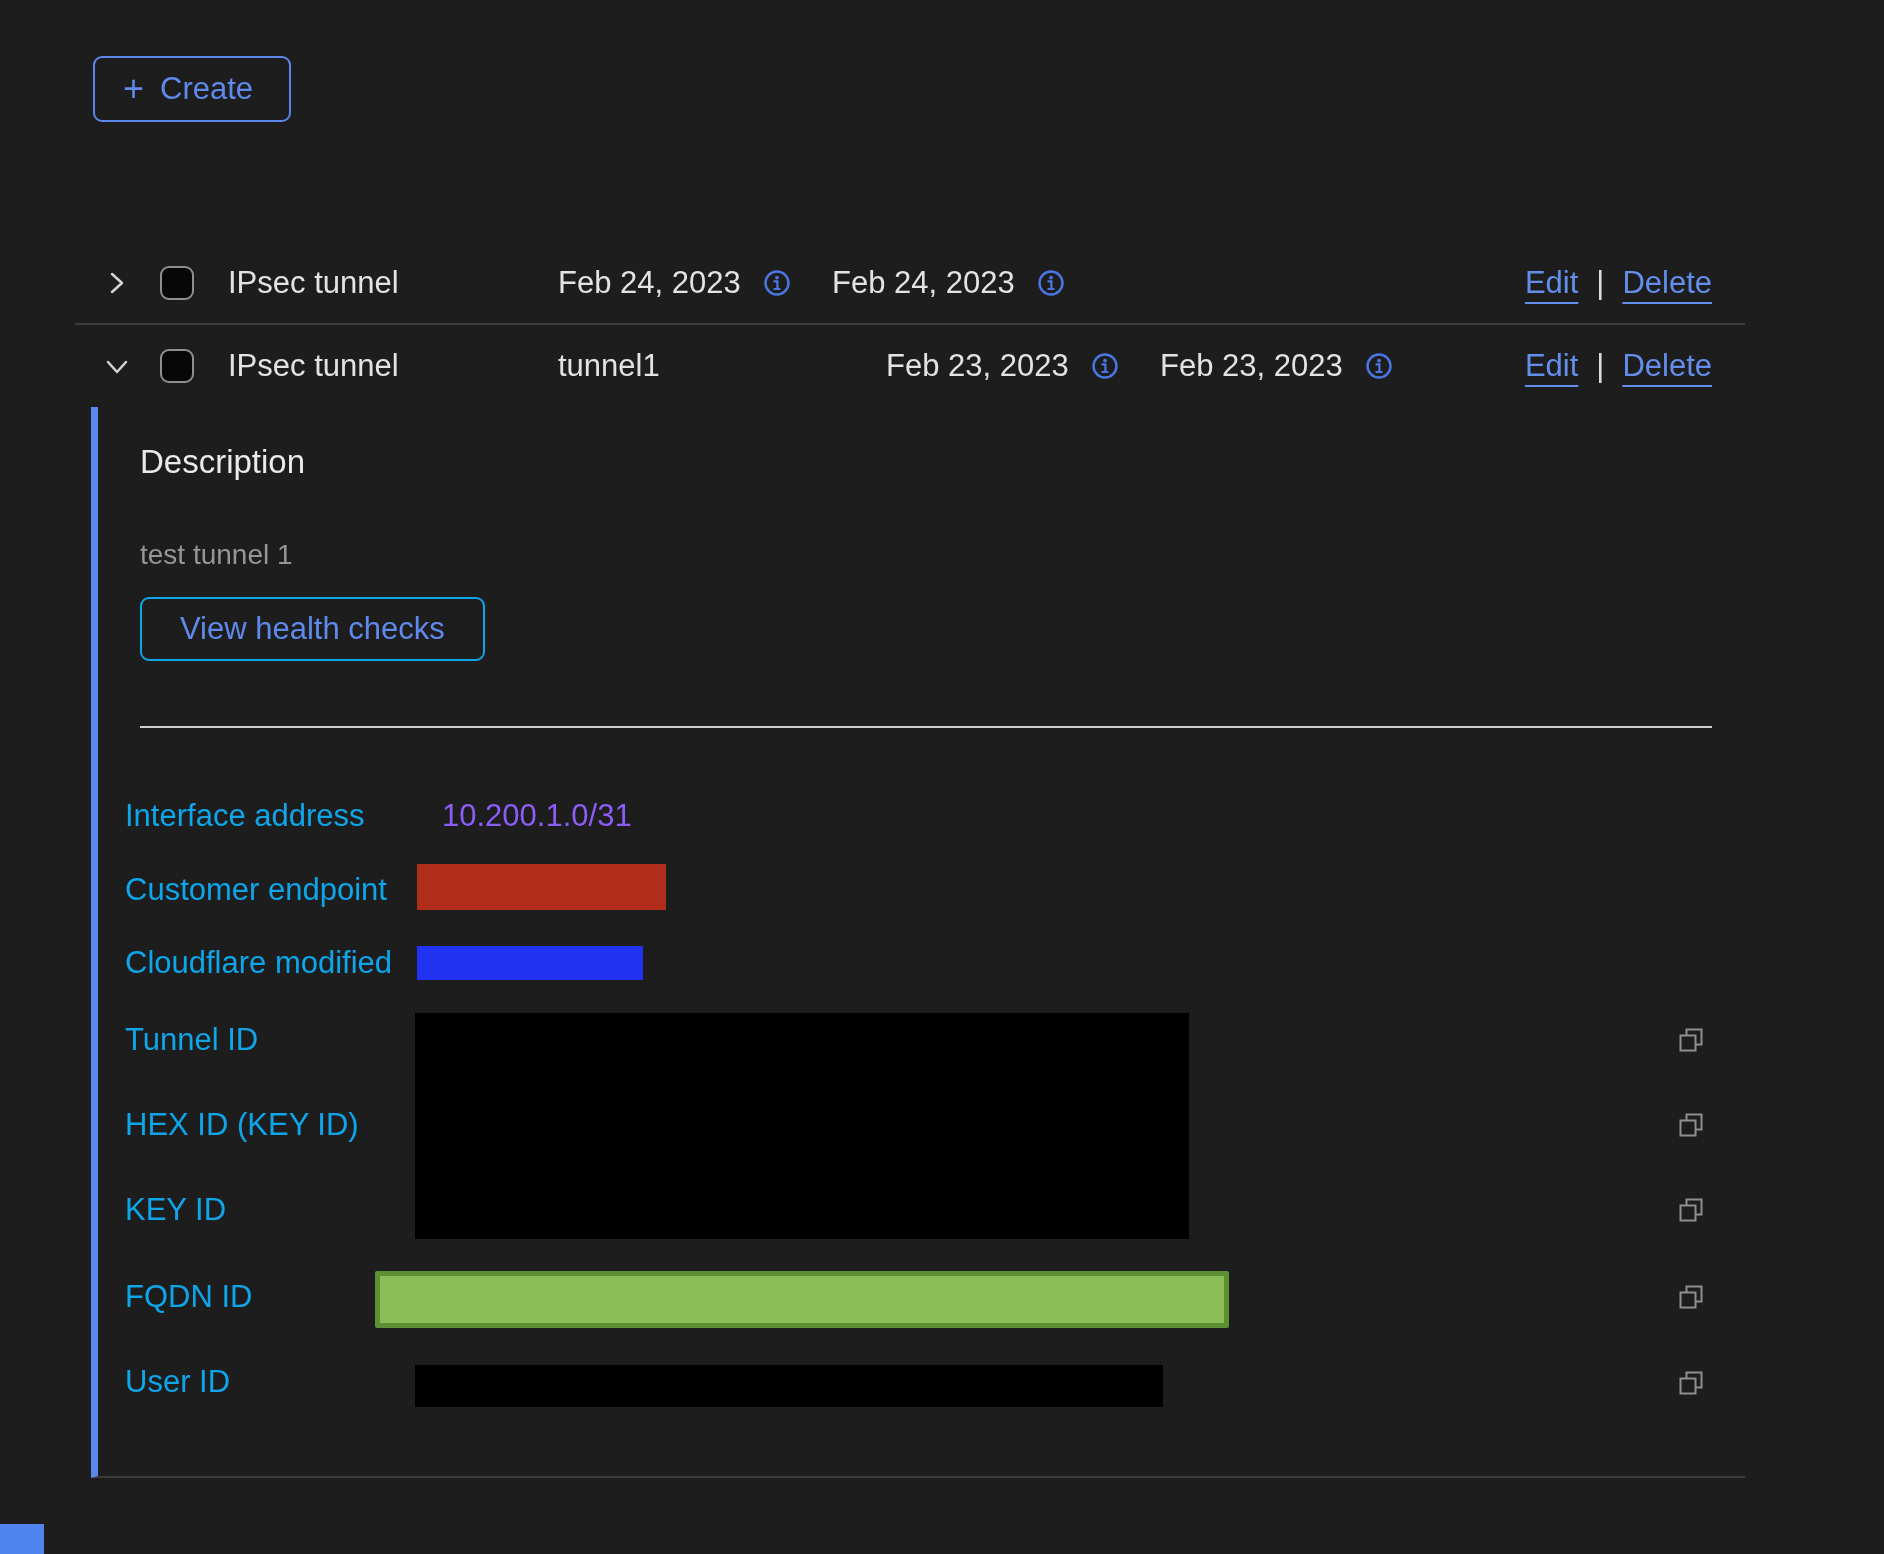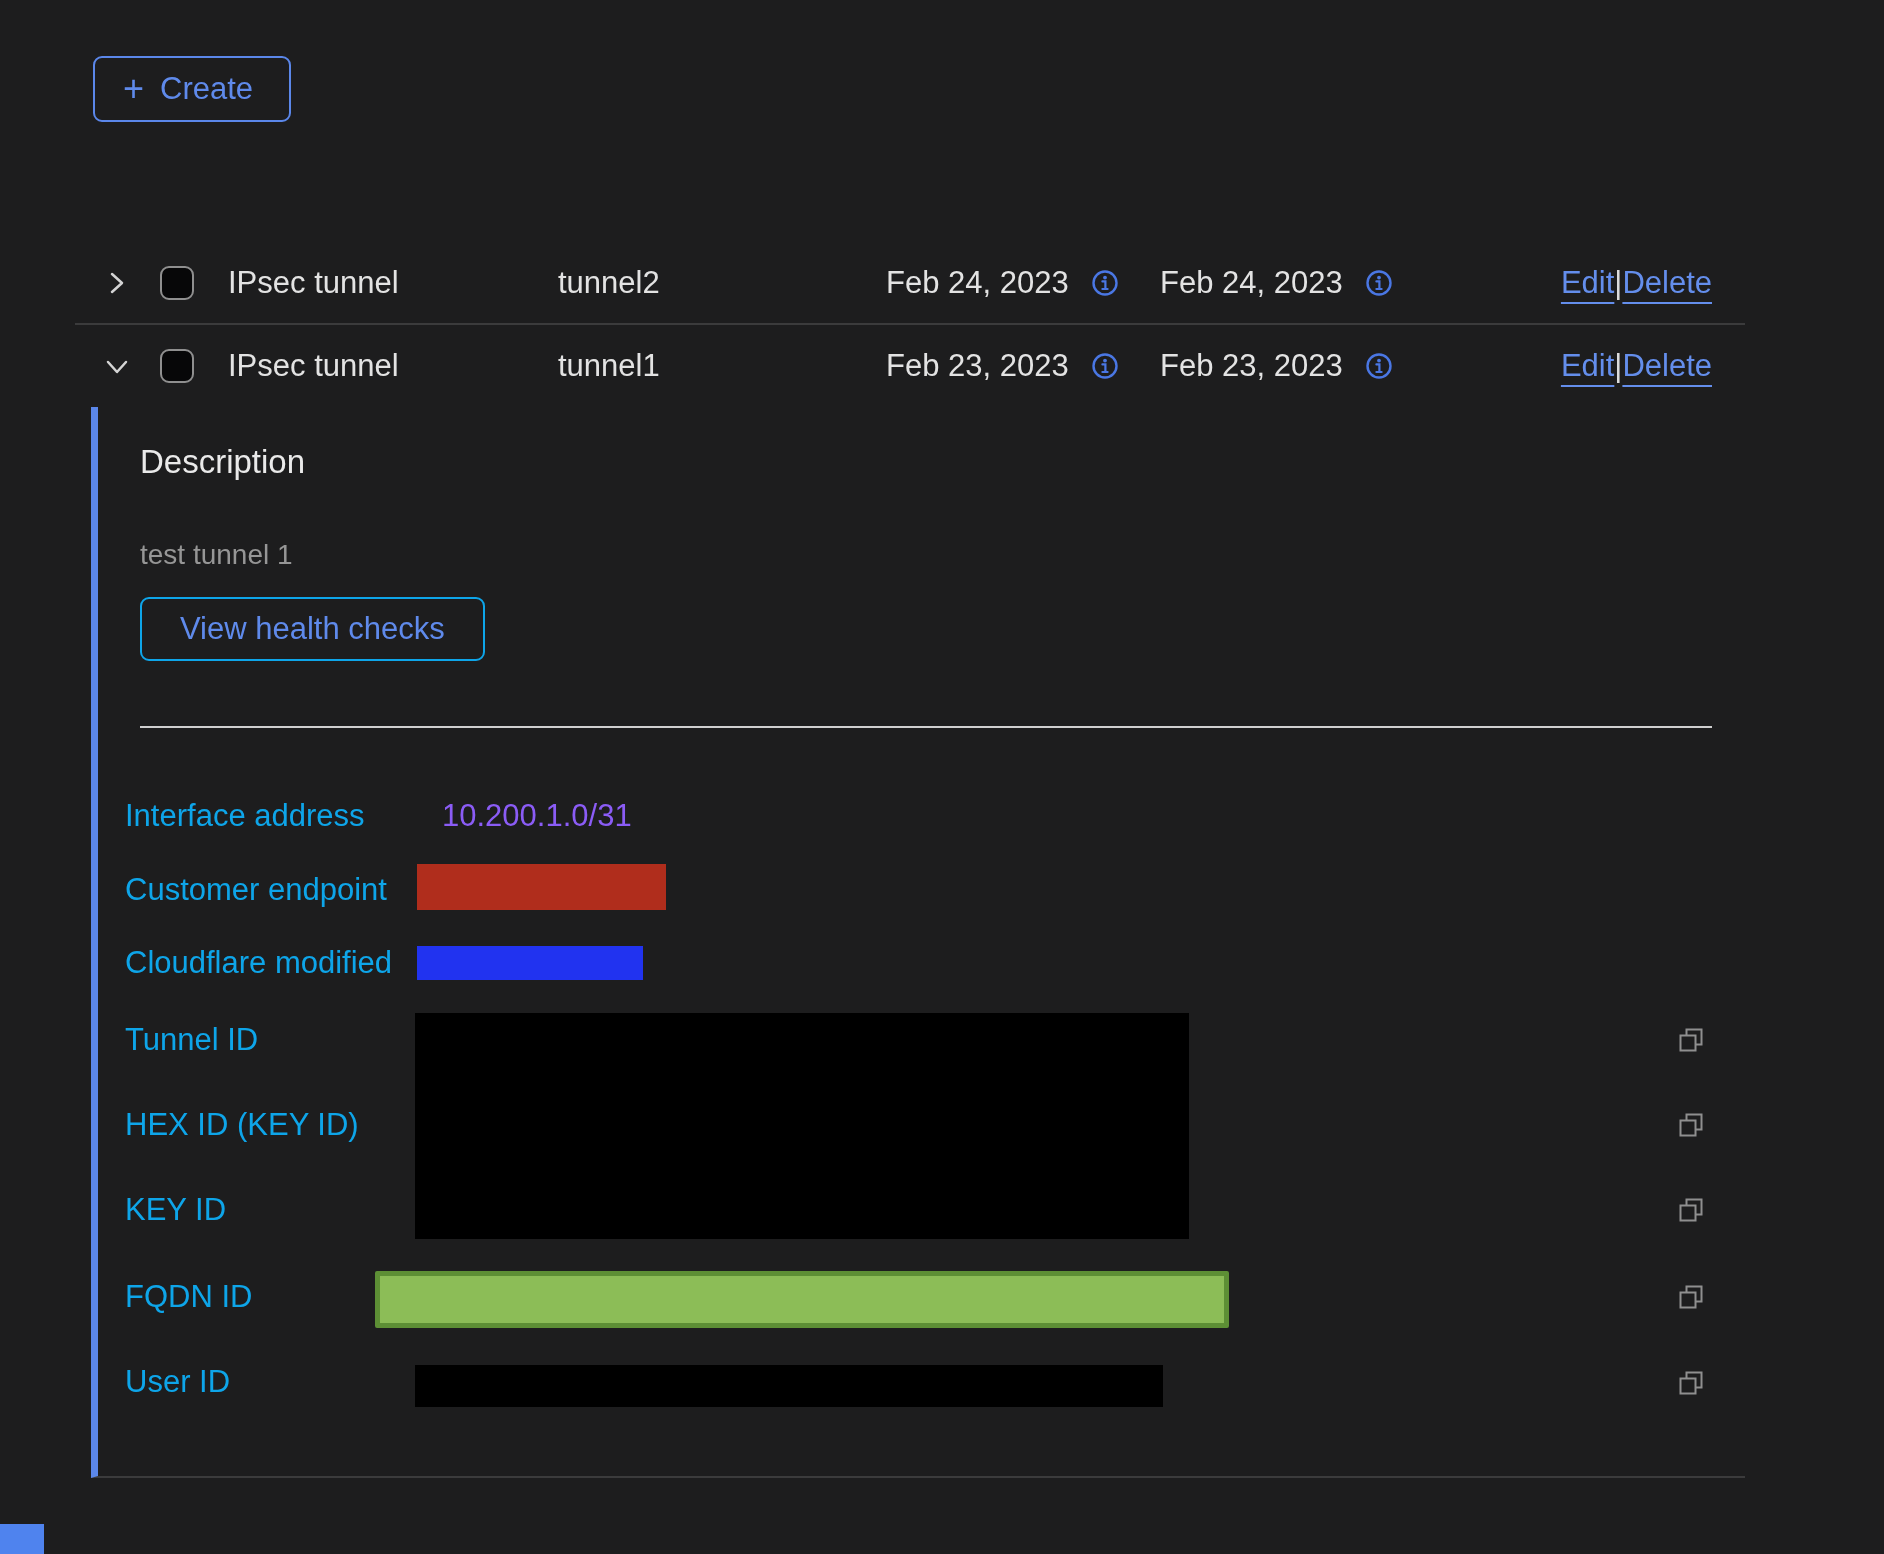--- a/index.html
+++ b/index.html
@@ -33,21 +33,21 @@
   .t-header { top: 163px; height: 80px; font-weight: 700; color: #ececec; }
   .t-r1 { top: 243px; height: 82px; }
   .t-r2 { top: 325px; height: 82px; border-bottom: none; }
 
   .cell-chevron { width: 58px; margin-left: 27px; display: flex; align-items: center; }
   .cell-checkbox { width: 68px; display: flex; align-items: center; }
   .cell-type { width: 330px; }
   .cell-name { width: 328px; }
   .cell-created { width: 274px; display: flex; align-items: center; }
   .cell-modified { flex: 1; display: flex; align-items: center; }
-  .cell-actions { margin-left: auto; margin-right: 33px; display: flex; align-items: center; }
+  .cell-actions { margin-left: auto; margin-right: 33px; display: flex; align-items: center; gap: 18px; }
 
   .t-row { font-size: 31px; }
 
   .checkbox {
     width: 34px; height: 34px;
     background: #070708;
     border: 2px solid #8f8f8f; border-radius: 9px;
     cursor: pointer;
   }
   .chev { display: block; cursor: pointer; }
@@ -118,21 +118,20 @@
   <div class="t-row t-r1">
     <div class="cell-chevron">
       <svg class="chev" width="28" height="28" viewBox="0 0 28 28">
         <polyline points="10,5 20,14 10,23" fill="none" stroke="#d4d4d4" stroke-width="2.5" stroke-linecap="round" stroke-linejoin="round"></polyline>
       </svg>
     </div>
     <div class="cell-checkbox">
       <div class="checkbox"></div>
     </div>
     <div class="cell-type">IPsec tunnel</div>
-    <div class="cell-name">tunnel2</div>
     <div class="cell-created">
       <span>Feb 24, 2023</span>
       <span class="info-icon">
         <svg width="28" height="28" viewBox="0 0 28 28">
           <circle cx="14" cy="14" r="11.5" fill="none" stroke="#4a77e4" stroke-width="2.4"></circle>
           <circle cx="14" cy="8.6" r="1.9" fill="#4a77e4"></circle>
           <path d="M11.4 12.4 h3 v7.6 M11.4 20 h5.2" fill="none" stroke="#4a77e4" stroke-width="2.2" stroke-linecap="round"></path>
         </svg>
       </span>
     </div>

